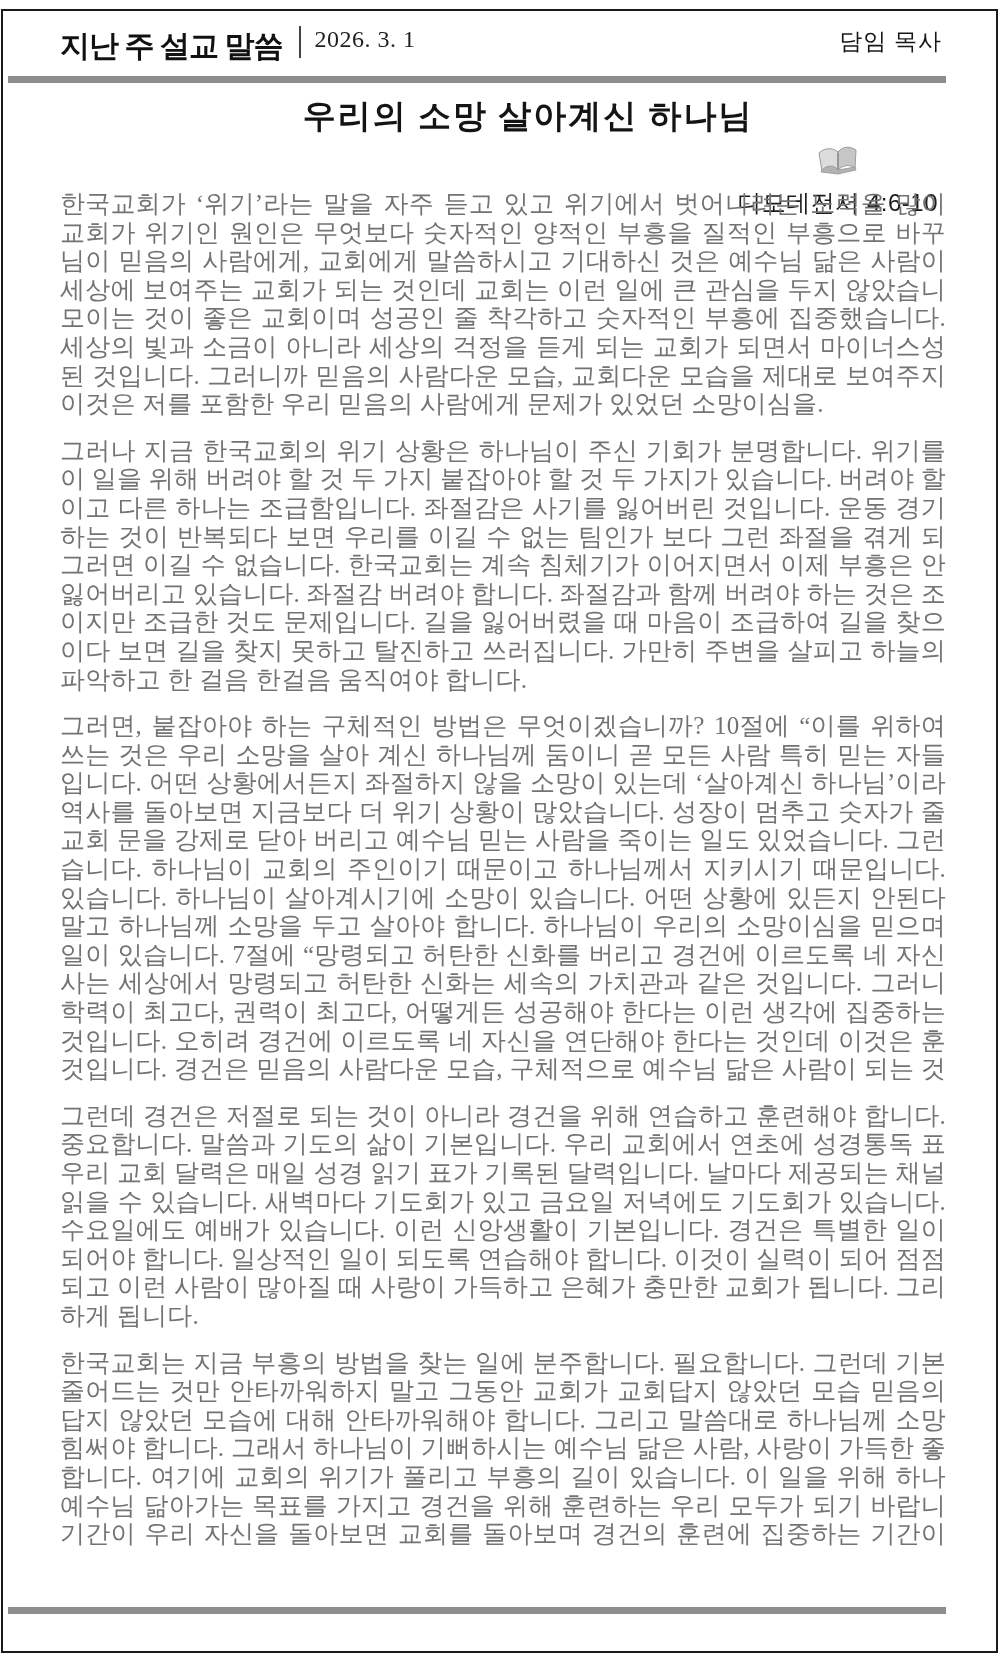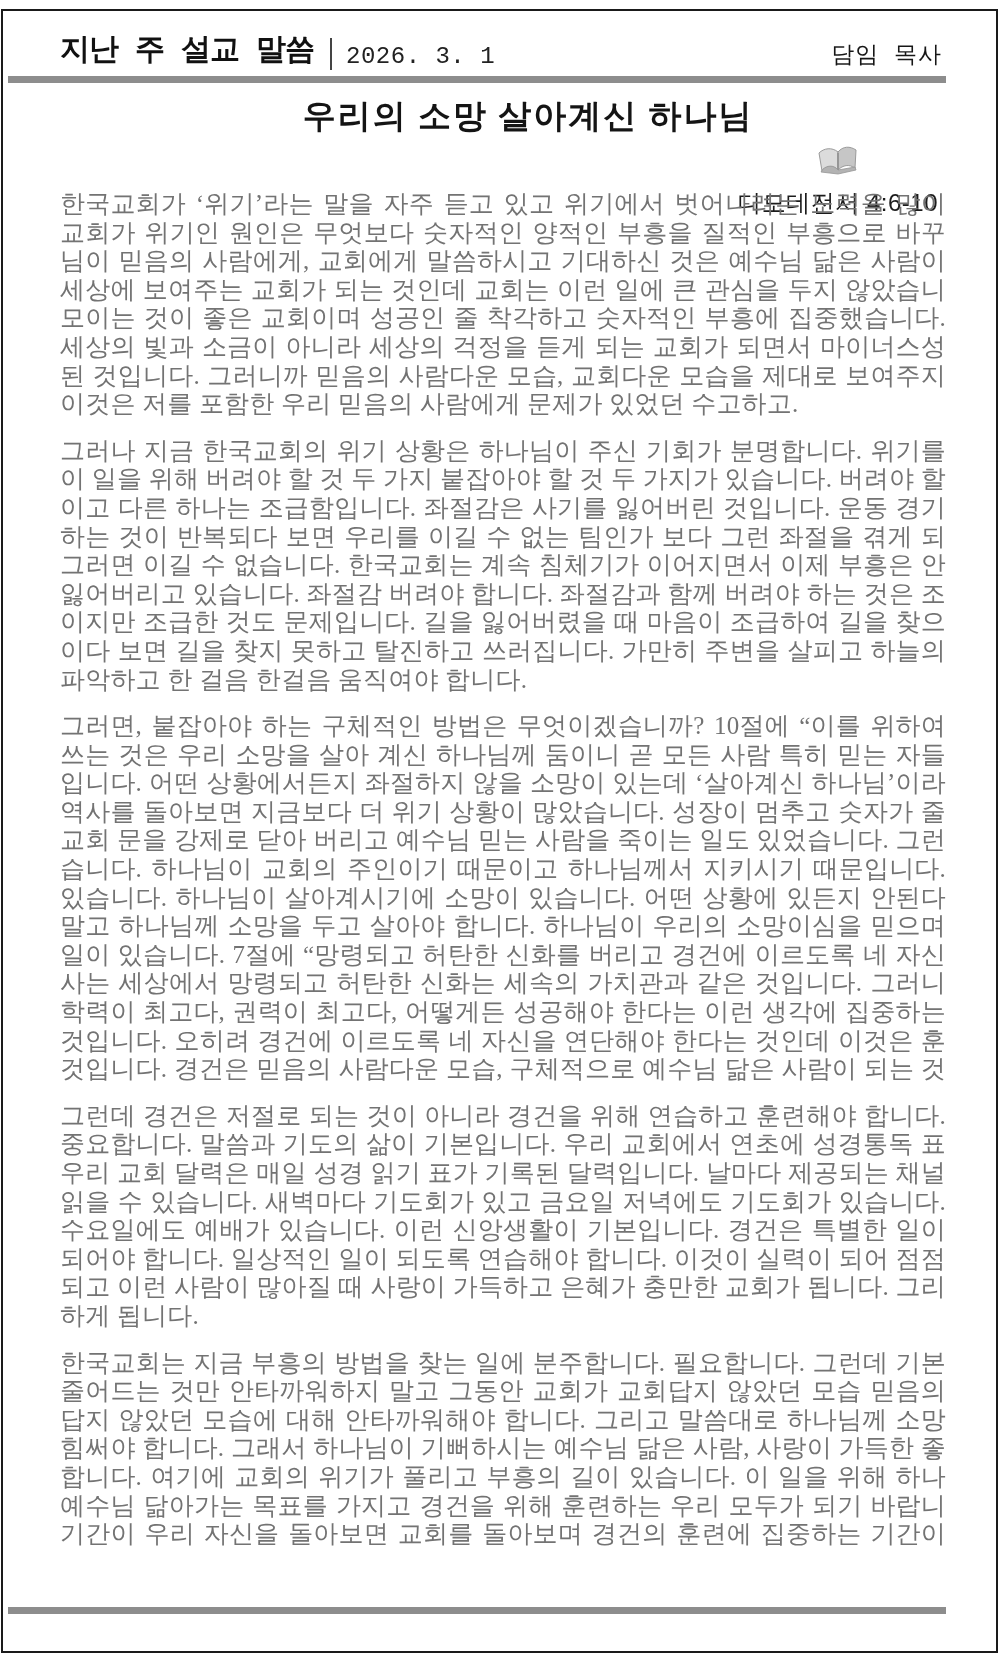--- a/index.html
+++ b/index.html
@@ -7,22 +7,22 @@
     width:1000px;height:1654px;position:relative;background:#ffffff;
     font-family:"Liberation Serif","DejaVu Serif",serif;
     color:#1d1d1d;overflow:hidden;
   }
   .page-border{
     position:absolute;left:1px;top:9px;right:2px;bottom:1px;
     border:2px solid #1a1a1a;pointer-events:none;
   }
   .header-row{
     position:absolute;top:26px;left:60px;right:58px;height:44px;
-    display:flex;align-items:flex-end;
-    font-family:Liberation Mono, monospace;
+    display:flex;align-items:flex-start;
+    font-family:Liberation Serif, serif;
   }
   .header-title{
     font-size:30px;font-weight:bold;color:#111;letter-spacing:-1px;
   }
   .header-divider{
     width:0;height:32px;border-left:2px solid #444;margin:0 14px 0 16px;
   }
   .header-date{
     font-size:24px;color:#222;letter-spacing:0.5px;
   }
@@ -90,21 +90,21 @@
 
 <div class="body-text">
     <div class="paragraph">
       <div class="line">한국교회가 ‘위기’라는 말을 자주 듣고 있고 위기에서 벗어나려는 노력을 많이 하고 있습니다. 한국</div>
       <div class="line">교회가 위기인 원인은 무엇보다 숫자적인 양적인 부흥을 질적인 부흥으로 바꾸지 못한 것입니다. 하나</div>
       <div class="line">님이 믿음의 사람에게, 교회에게 말씀하시고 기대하신 것은 예수님 닮은 사람이 되고 하나님의 영광을</div>
       <div class="line">세상에 보여주는 교회가 되는 것인데 교회는 이런 일에 큰 관심을 두지 않았습니다. 많은 교인이</div>
       <div class="line">모이는 것이 좋은 교회이며 성공인 줄 착각하고 숫자적인 부흥에 집중했습니다. 이런 교회의 모습은</div>
       <div class="line">세상의 빛과 소금이 아니라 세상의 걱정을 듣게 되는 교회가 되면서 마이너스성장하는 핵심적인 이유가</div>
       <div class="line">된 것입니다. 그러니까 믿음의 사람다운 모습, 교회다운 모습을 제대로 보여주지 못한 것이 이유였고,</div>
-      <div class="line last">이것은 저를 포함한 우리 믿음의 사람에게 문제가 있었던 수고하고.</div>
+      <div class="line last">이것은 저를 포함한 우리 믿음의 사람에게 문제가 있었던 소망이심을.</div>
     </div>
     <div class="paragraph">
       <div class="line">그러나 지금 한국교회의 위기 상황은 하나님이 주신 기회가 분명합니다. 위기를 기회로 만들어야 하는데</div>
       <div class="line">이 일을 위해 버려야 할 것 두 가지 붙잡아야 할 것 두 가지가 있습니다. 버려야 할 것 하나는 좌절감</div>
       <div class="line">이고 다른 하나는 조급함입니다. 좌절감은 사기를 잃어버린 것입니다. 운동 경기에 임하는 선수들 패</div>
       <div class="line">하는 것이 반복되다 보면 우리를 이길 수 없는 팀인가 보다 그런 좌절을 겪게 되면 사기가 떨어지고</div>
       <div class="line">그러면 이길 수 없습니다. 한국교회는 계속 침체기가 이어지면서 이제 부흥은 안되는가 보다 사기를</div>
       <div class="line">잃어버리고 있습니다. 좌절감 버려야 합니다. 좌절감과 함께 버려야 하는 것은 조급함입니다. 조급</div>
       <div class="line">이지만 조급한 것도 문제입니다. 길을 잃어버렸을 때 마음이 조급하여 길을 찾으려고 이리저리 움직</div>
       <div class="line">이다 보면 길을 찾지 못하고 탈진하고 쓰러집니다. 가만히 주변을 살피고 하늘의 별을 보며 위치를</div>

